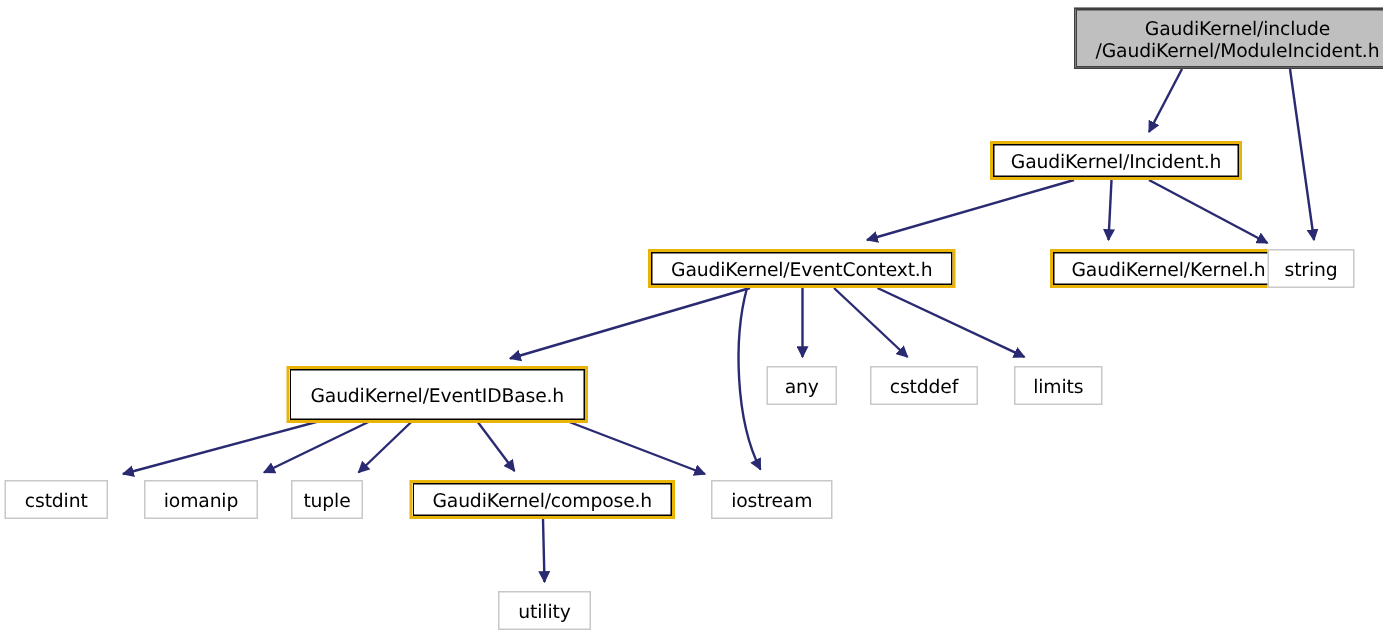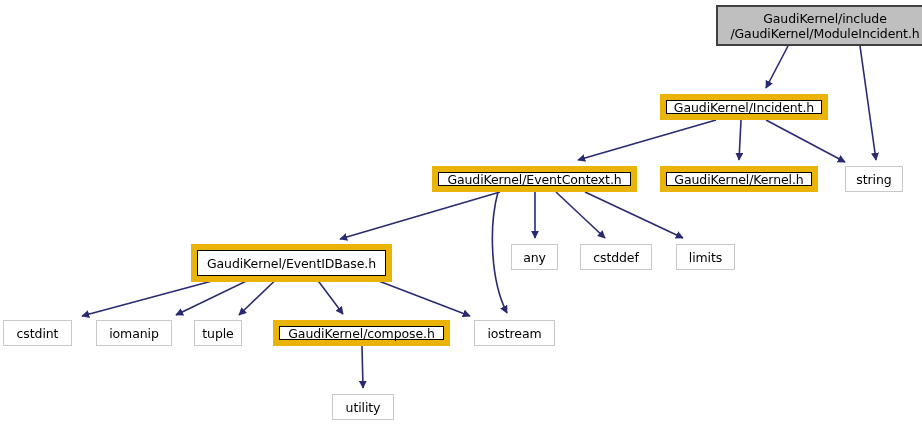--- a/index.html
+++ b/index.html
@@ -36,21 +36,21 @@
     background: #ffffff;
     white-space: pre-line;
     letter-spacing: -0.1px;
   }
   .node-box.style-root {
     background: #bfbfbf;
     border: 1px solid #404040;
     box-shadow: 0 0 0 1px #404040 inset;
   }
   .node-box.style-strong {
-    border: 6px solid #eab308;
+    border: 2px solid #eab308;
     box-shadow: 0 0 0 1px #000000 inset;
   }
   .node-box.style-plain {
     border: 1px solid #c8c8c8;
   }
   .node-label {
     display: block;
     padding: 0 4px;
   }
 </style>
@@ -81,21 +81,21 @@
         <path d="M 310 270 L 343 314" fill="none" stroke="#2a2a72" stroke-width="1.6" marker-end="url(#arrowhead)"></path>
         <path d="M 350 270 L 470 316" fill="none" stroke="#2a2a72" stroke-width="1.6" marker-end="url(#arrowhead)"></path>
         <path d="M 362 346 L 363 388" fill="none" stroke="#2a2a72" stroke-width="1.6" marker-end="url(#arrowhead)"></path>
       </g>
   </svg>
   <div id="nodes-group">
       <div class="node-box style-root" style="left: 716px; top: 5px; width: 218px; height: 41px; align-items: center;"><span class="node-label">GaudiKernel/include
 /GaudiKernel/ModuleIncident.h</span></div>
       <div class="node-box style-strong" style="left: 660px; top: 94px; width: 168px; height: 26px;"><span class="node-label">GaudiKernel/Incident.h</span></div>
       <div class="node-box style-strong" style="left: 432px; top: 166px; width: 205px; height: 26px; text-align: center;"><span class="node-label">GaudiKernel/EventContext.h</span></div>
-      <div class="node-box style-strong" style="left: 660px; top: 166px; width: 158px; height: 26px; text-align: center;"><span class="node-label">GaudiKernel/Kernel.h</span></div>
+      <div class="node-box style-strong" style="left: 700px; top: 166px; width: 158px; height: 26px; text-align: center;"><span class="node-label">GaudiKernel/Kernel.h</span></div>
       <div class="node-box style-plain" style="left: 845px; top: 166px; width: 58px; height: 26px;"><span class="node-label">string</span></div>
       <div class="node-box style-strong" style="left: 191px; top: 244px; width: 201px; height: 38px;"><span class="node-label">GaudiKernel/EventIDBase.h</span></div>
       <div class="node-box style-plain" style="left: 511px; top: 244px; width: 47px; height: 26px;"><span class="node-label">any</span></div>
       <div class="node-box style-plain" style="left: 580px; top: 244px; width: 72px; height: 26px;"><span class="node-label">cstddef</span></div>
       <div class="node-box style-plain" style="left: 676px; top: 244px; width: 59px; height: 26px;"><span class="node-label">limits</span></div>
       <div class="node-box style-plain" style="left: 3px; top: 320px; width: 69px; height: 26px;"><span class="node-label">cstdint</span></div>
       <div class="node-box style-plain" style="left: 96px; top: 320px; width: 76px; height: 26px;"><span class="node-label">iomanip</span></div>
       <div class="node-box style-plain" style="left: 194px; top: 320px; width: 48px; height: 26px;"><span class="node-label">tuple</span></div>
       <div class="node-box style-strong" style="left: 273px; top: 320px; width: 177px; height: 26px;"><span class="node-label">GaudiKernel/compose.h</span></div>
       <div class="node-box style-plain" style="left: 474px; top: 320px; width: 81px; height: 26px;"><span class="node-label">iostream</span></div>

